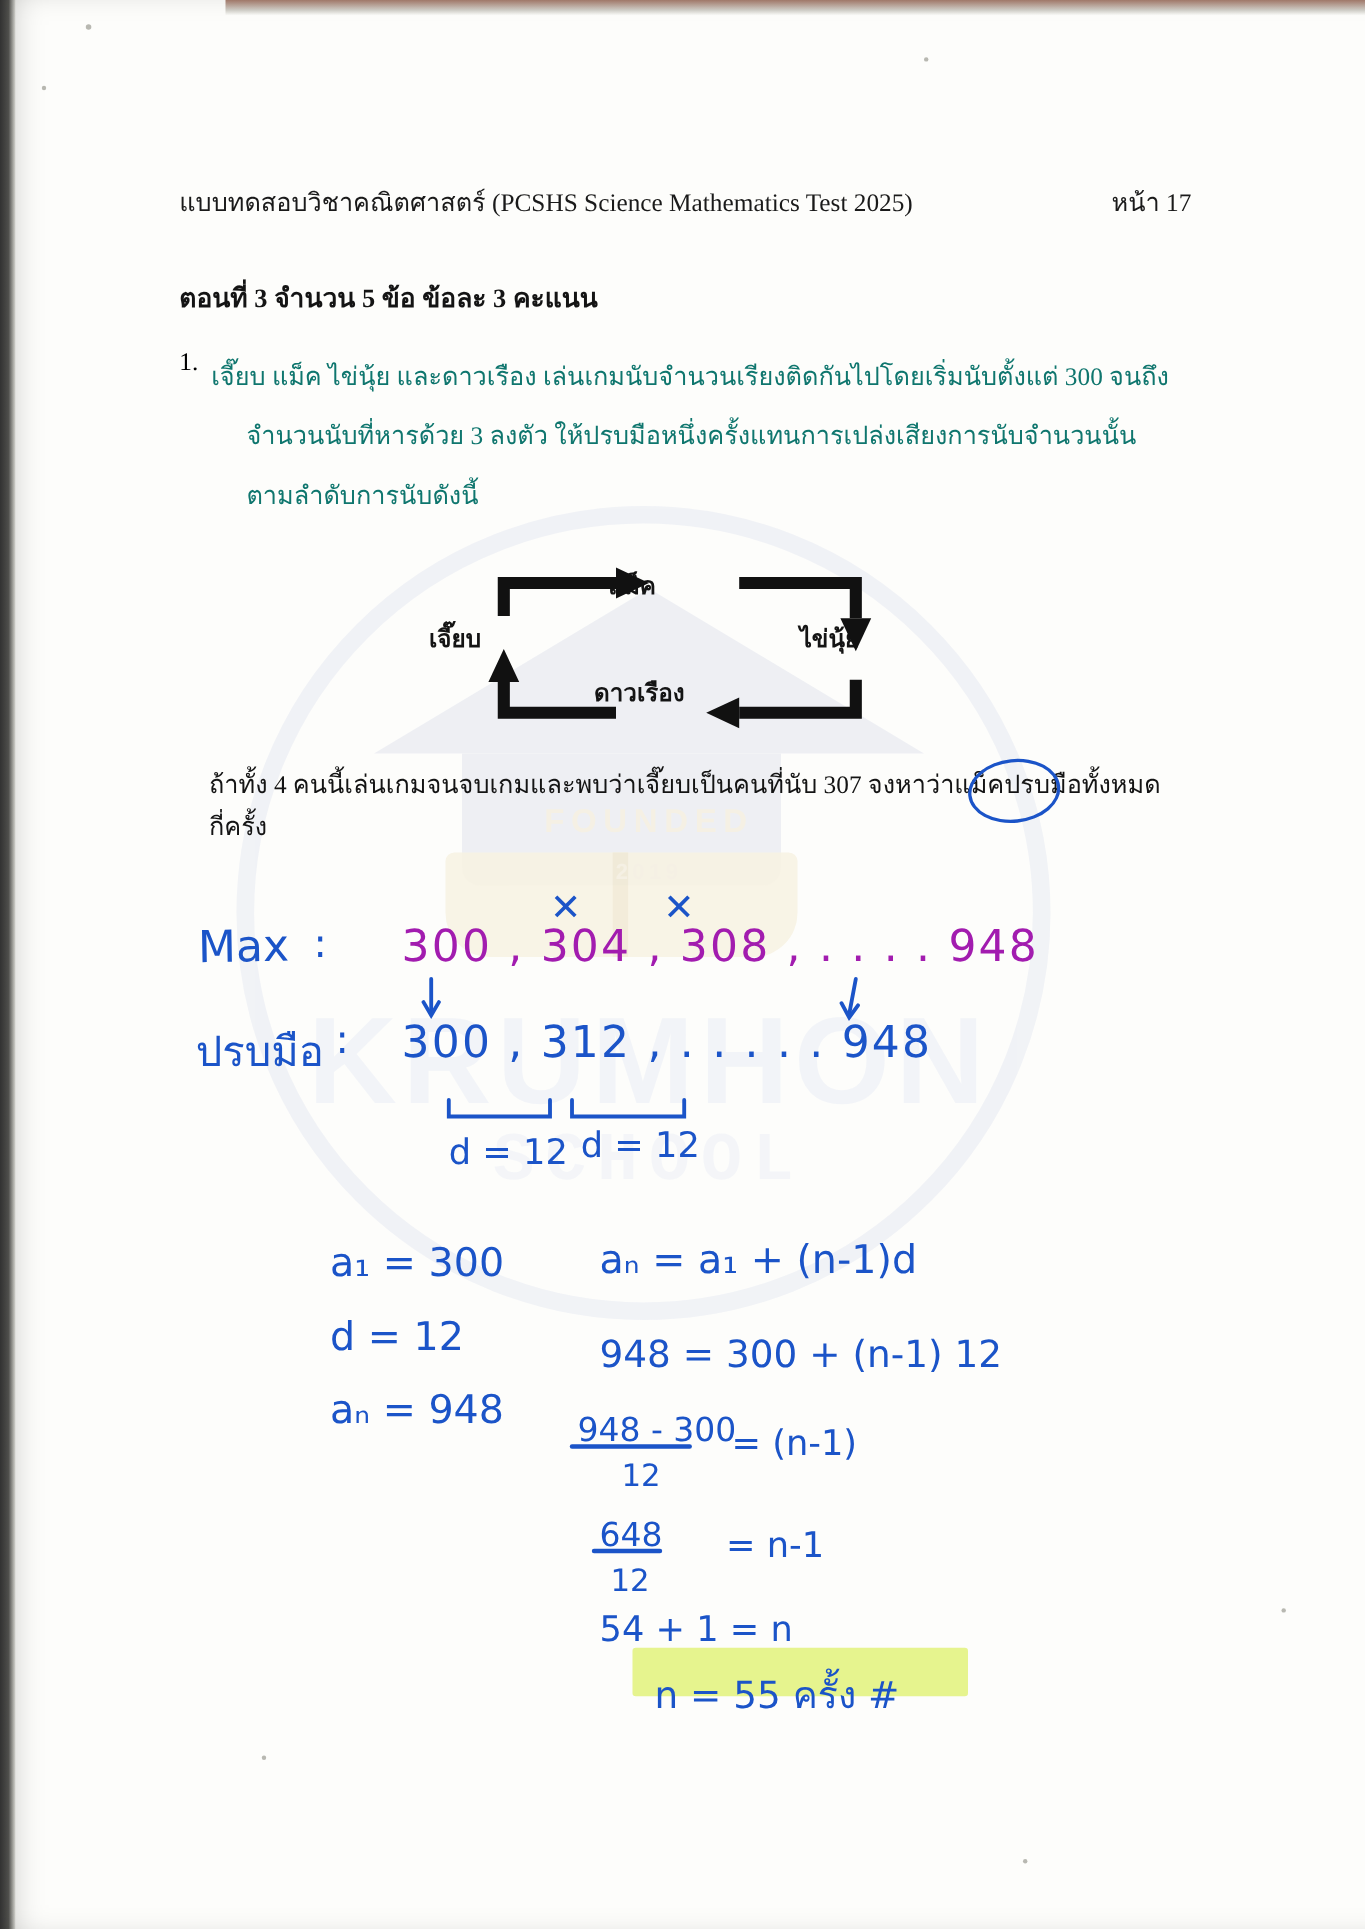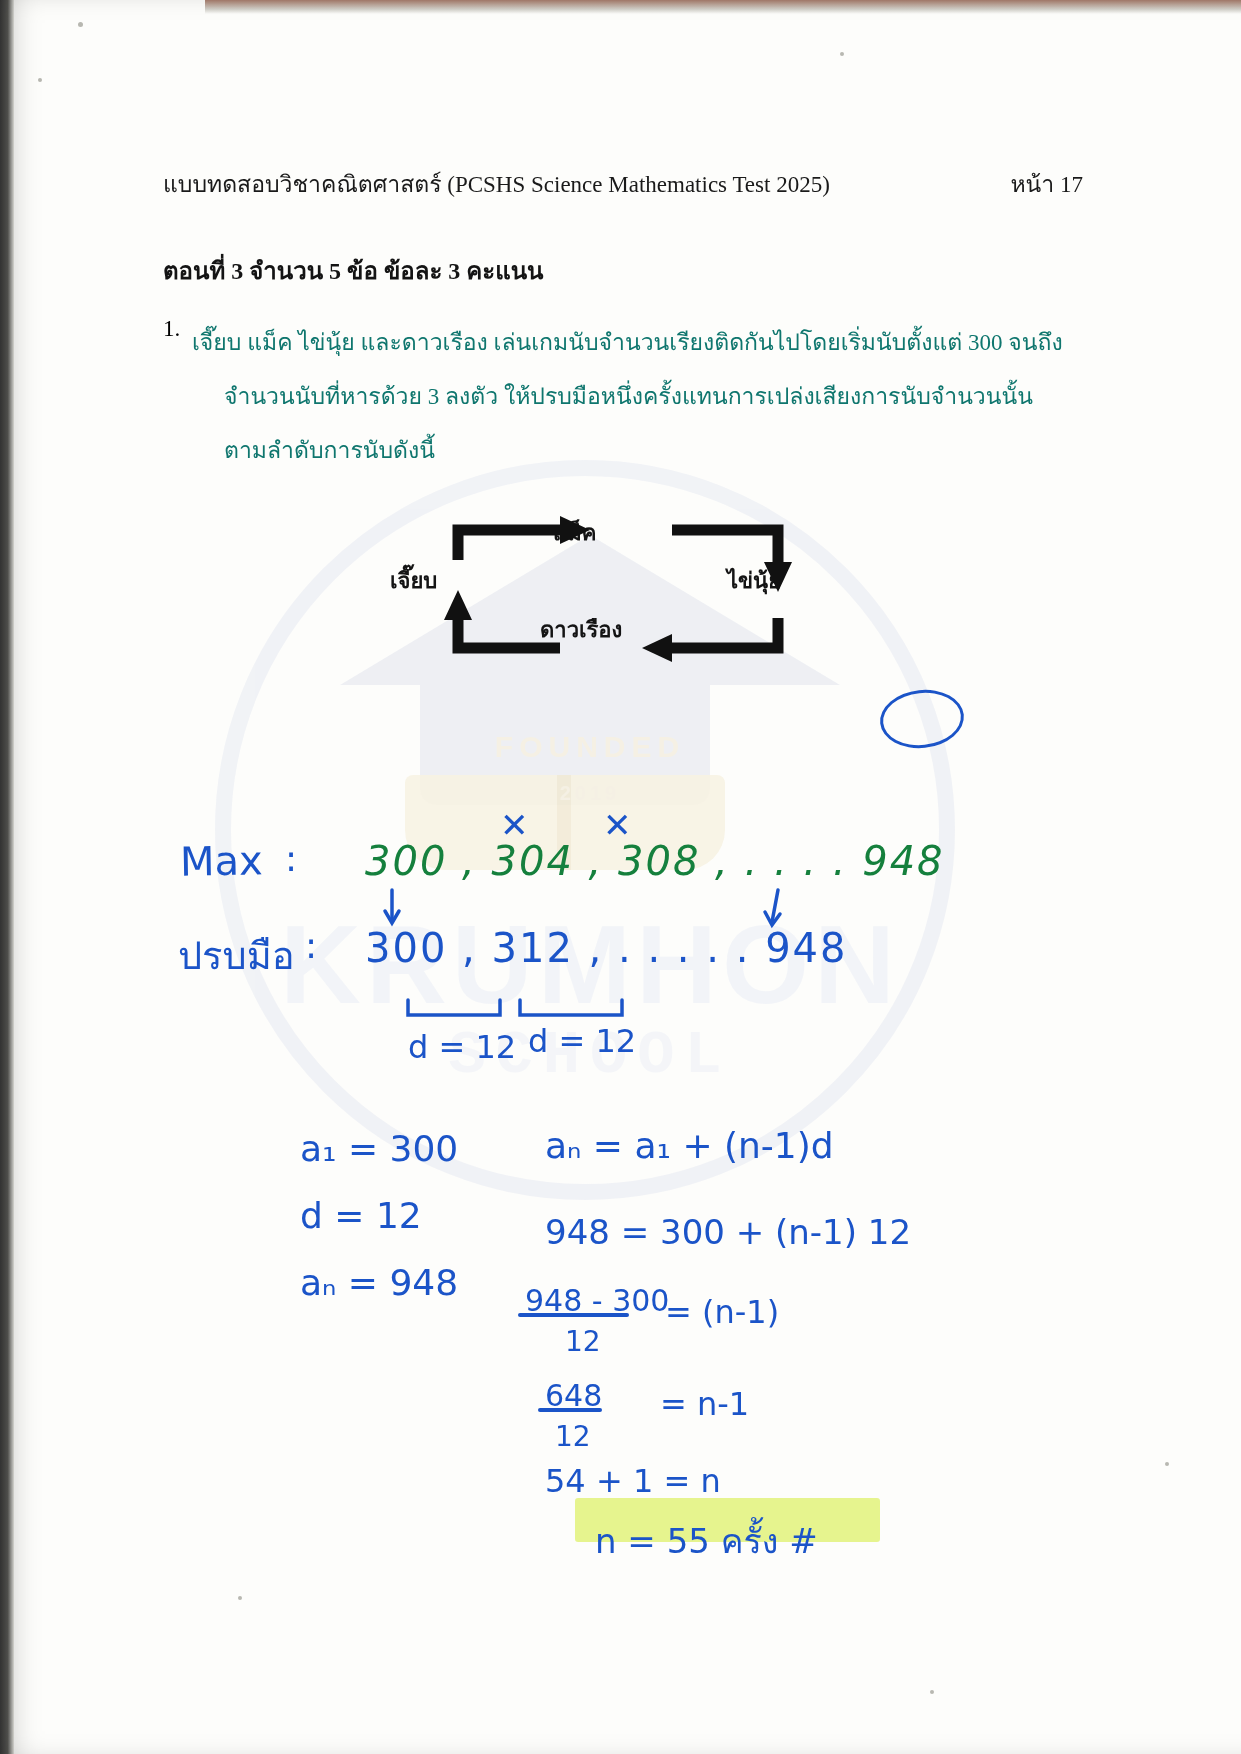--- a/index.html
+++ b/index.html
@@ -185,21 +185,21 @@
   .nm-daow  { left: 150px; top: 97px; }
   .nm-jiab  { left: 0px;  top: 48px; }
 
   
   .hw {
     position: absolute;
     font-family: "DejaVu Sans", sans-serif;
     color: #1b54c8;
     white-space: nowrap;
   }
-  .hw-red { color: #15803d; font-style: italic; }
+  .hw-red { color: #a21caf; }
   .hw-blue { color: #1b54c8; }
 
   .circle-ann {
     position: absolute;
     left: 880px; top: 690px;
     width: 78px; height: 52px;
     border: 3px solid #1b54c8;
     border-radius: 50%;
     transform: rotate(-6deg);
   }
@@ -250,20 +250,24 @@
       <span class="indent">ตามลำดับการนับดังนี้</span>
     </div>
 
     <div class="diagram">
       <span class="nm nm-maek">แม็ค</span>
       <span class="nm nm-khainui">ไข่นุ้ย</span>
       <span class="nm nm-daow">ดาวเรือง</span>
       <span class="nm nm-jiab">เจี๊ยบ</span>
     </div>
 
+    <div class="tail-text">
+      <span>ถ้าทั้ง 4 คนนี้เล่นเกมจนจบเกมและพบว่าเจี๊ยบเป็นคนที่นับ 307 จงหาว่าแม็คปรบมือทั้งหมด</span><br>
+      <span>กี่ครั้ง</span>
+    </div>
   </div>
 
   <svg class="ink" viewBox="0 0 1241 1754">
     <g stroke="#111" stroke-width="11" fill="none" stroke-linecap="butt">
 
       <path d="M458,560 L458,530 L560,530"></path>
 
       <path d="M672,530 L778,530 L778,562"></path>
 
       <path d="M778,618 L778,648 L672,648"></path>

